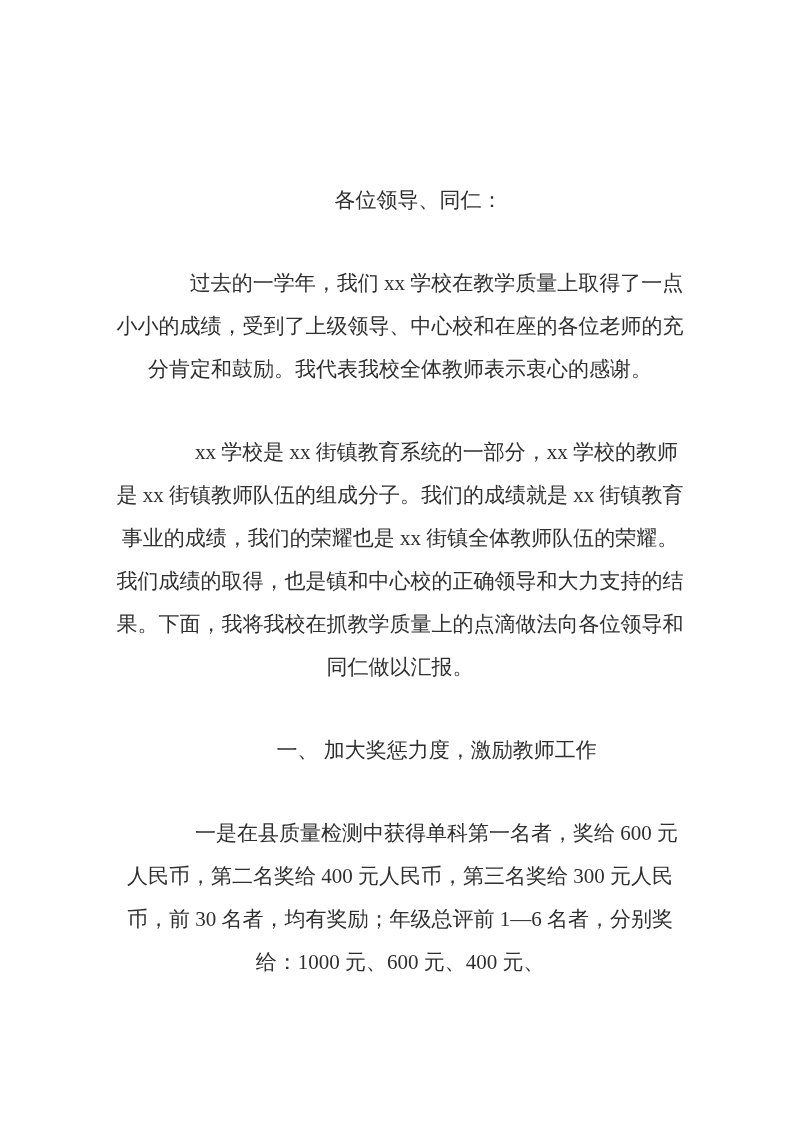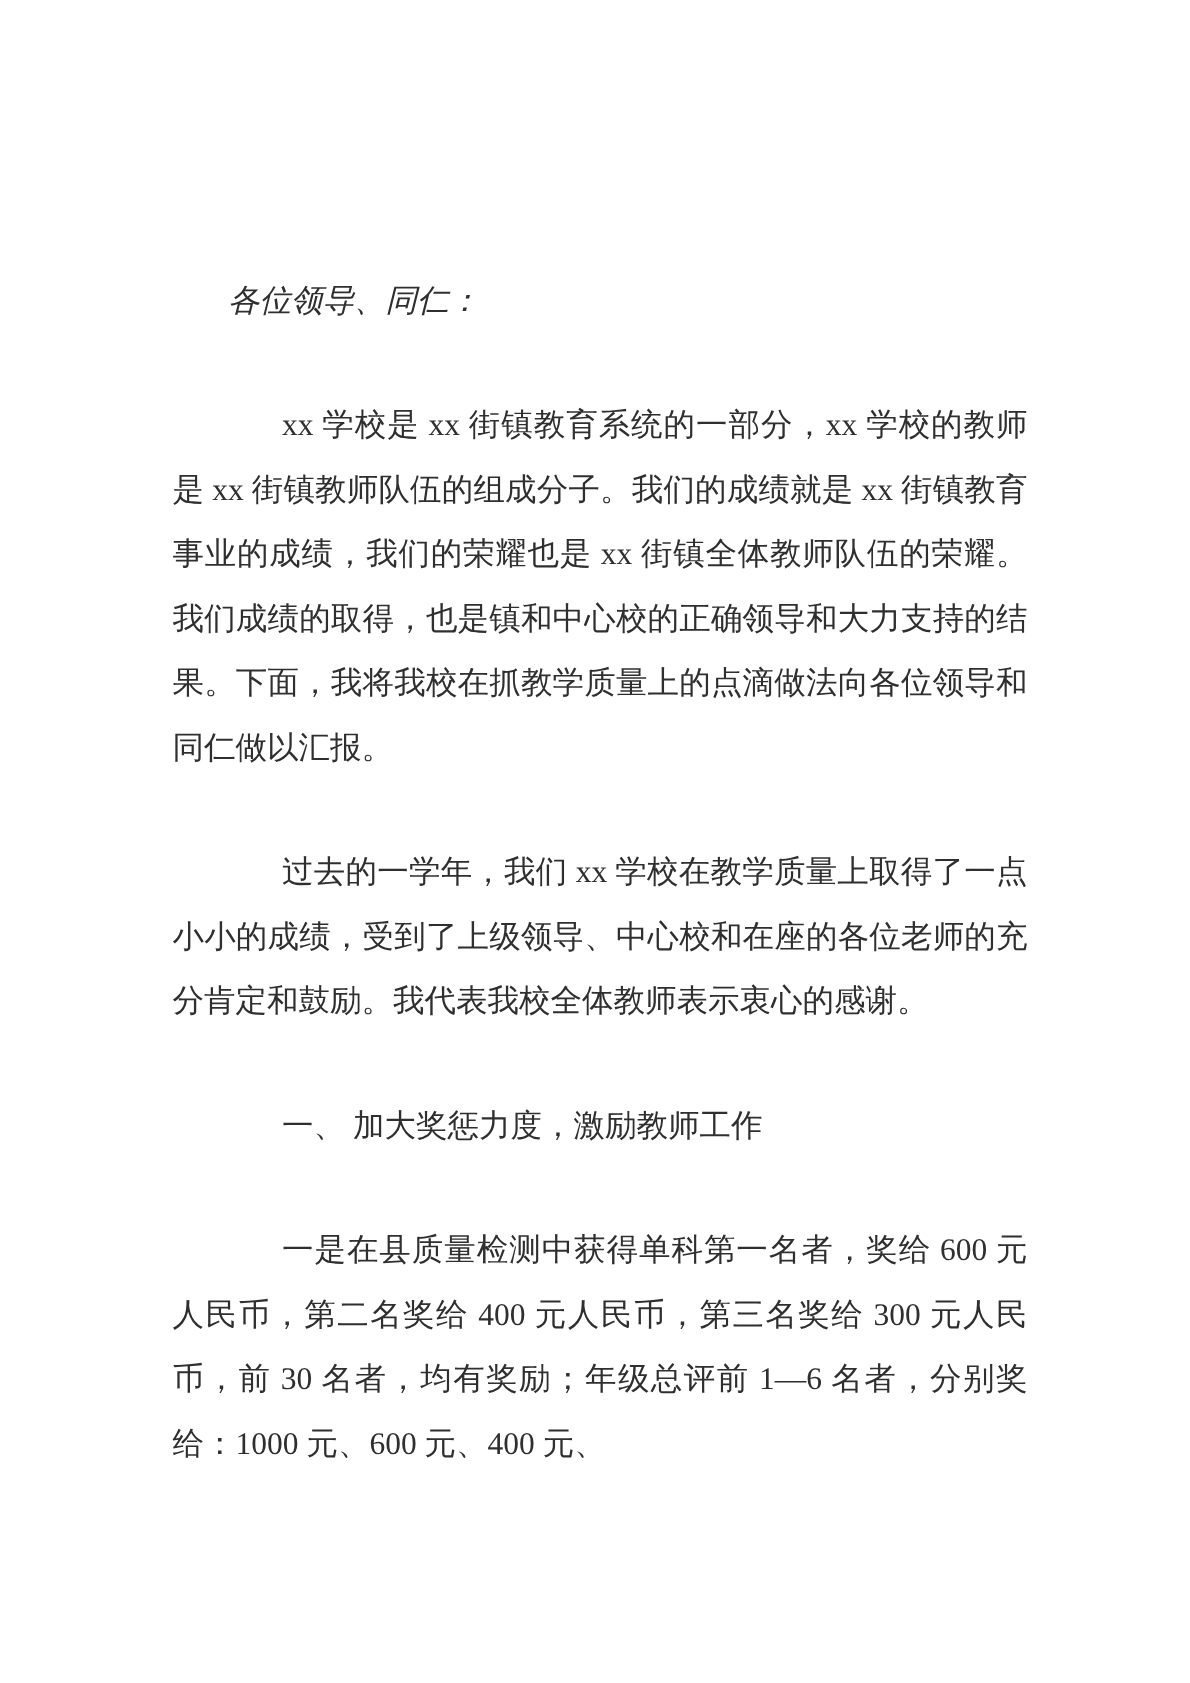--- a/index.html
+++ b/index.html
@@ -21,40 +21,40 @@
     top: 179px;
     width: 570px;
     color: #2f2f2f;
     font-size: 21px;
     line-height: 43px;
     text-align: justify;
     word-break: break-all;
   }
   .content p {
     margin: 0;
+    text-align: center;
   }
   .content p + p {
     margin-top: 40px;
   }
   .salutation {
     text-indent: 37px;
-    font-style: italic;
   }
   .para {
     text-indent: 73px;
   }
   .heading {
     text-indent: 73px;
     text-align: left;
   }
 </style>
 </head>
 <body>
 
 <div class="page">
   <div class="content">
     <p class="salutation">各位领导、同仁：</p>
+    <p class="para">过去的一学年，我们 xx 学校在教学质量上取得了一点小小的成绩，受到了上级领导、中心校和在座的各位老师的充分肯定和鼓励。我代表我校全体教师表示衷心的感谢。</p>
     <p class="para">xx 学校是 xx 街镇教育系统的一部分，xx 学校的教师是 xx 街镇教师队伍的组成分子。我们的成绩就是 xx 街镇教育事业的成绩，我们的荣耀也是 xx 街镇全体教师队伍的荣耀。我们成绩的取得，也是镇和中心校的正确领导和大力支持的结果。下面，我将我校在抓教学质量上的点滴做法向各位领导和同仁做以汇报。</p>
-    <p class="para">过去的一学年，我们 xx 学校在教学质量上取得了一点小小的成绩，受到了上级领导、中心校和在座的各位老师的充分肯定和鼓励。我代表我校全体教师表示衷心的感谢。</p>
     <p class="para heading">一、 加大奖惩力度，激励教师工作</p>
     <p class="para">一是在县质量检测中获得单科第一名者，奖给 600 元人民币，第二名奖给 400 元人民币，第三名奖给 300 元人民币，前 30 名者，均有奖励；年级总评前 1—6 名者，分别奖给：1000 元、600 元、400 元、</p>
   </div>
 </div>
 
 </body></html>

